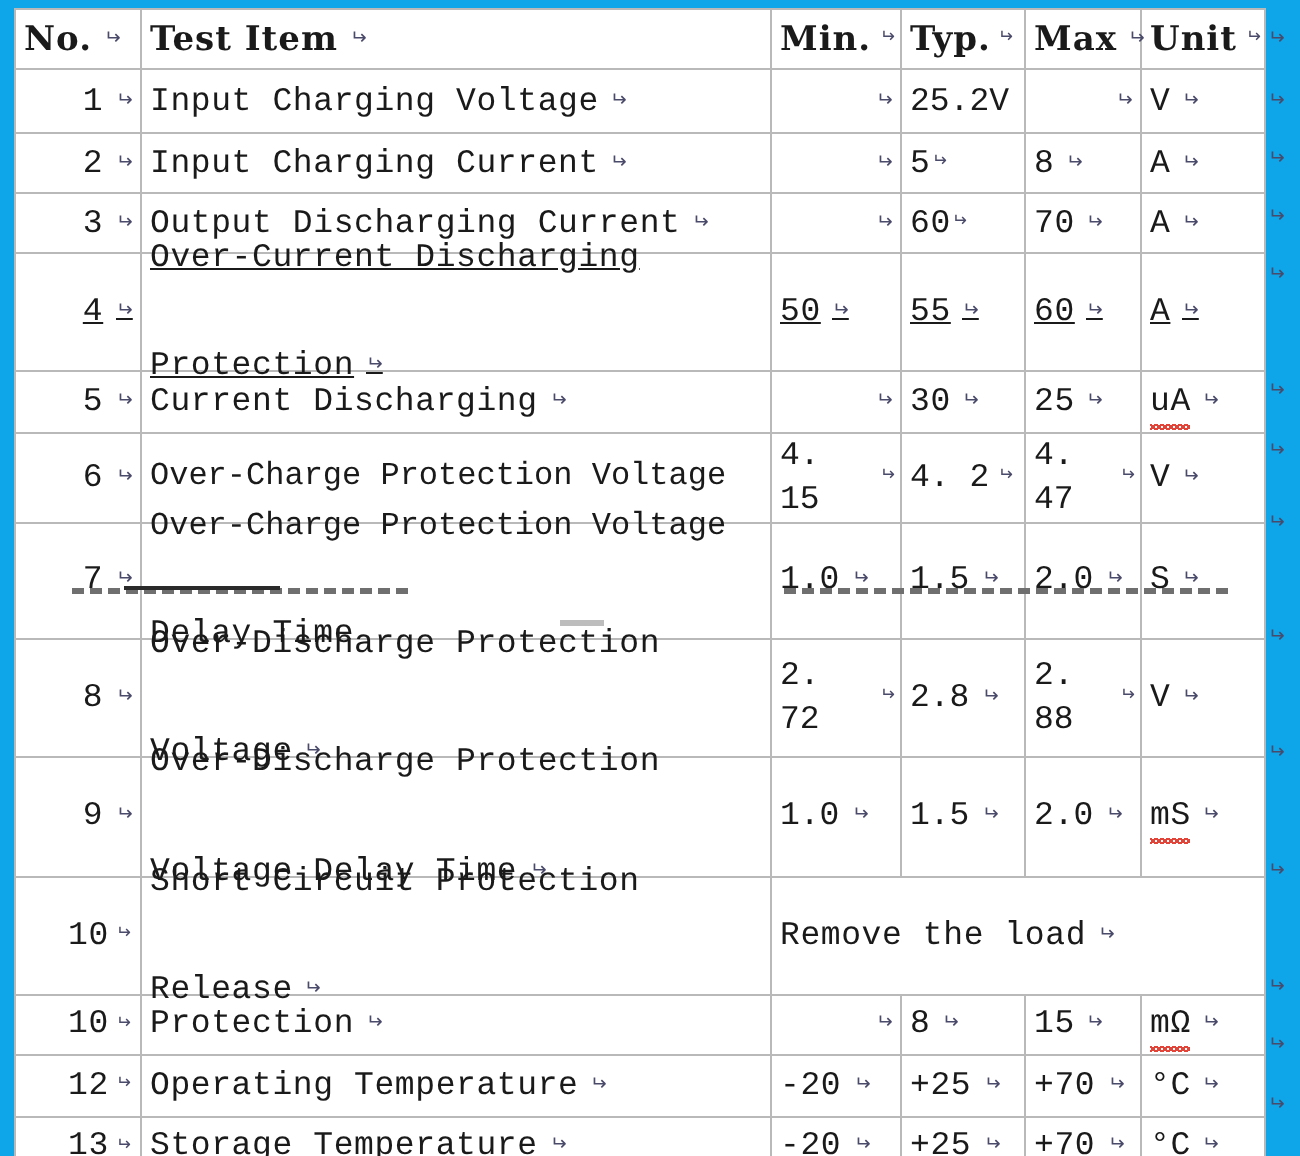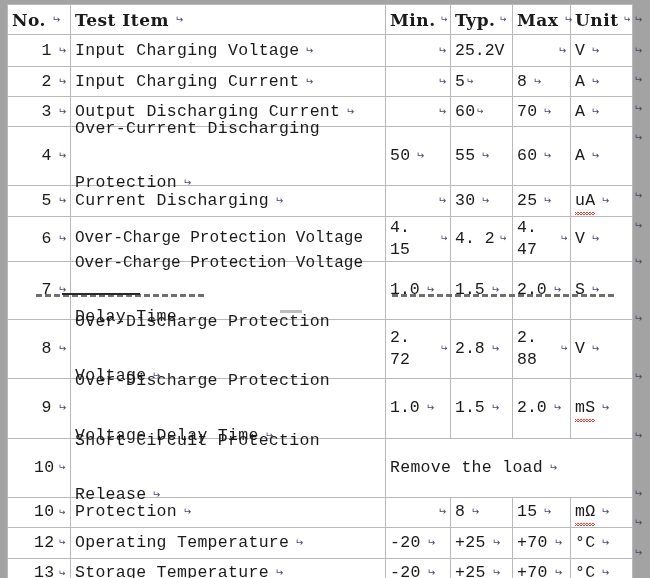--- a/index.html
+++ b/index.html
@@ -13,21 +13,21 @@
     overflow: hidden;
     font-family: "Liberation Mono", "DejaVu Sans Mono", monospace;
     color: #1a1a1a;
     position: relative;
   }
 
   #doc-page {
     position: absolute;
     left: 0; top: 0;
     width: 650px; height: 578px;
-    background: #a3a3a3;
+    background: #0ea5e9;
   }
 
   table.spec-table {
     position: absolute;
     left: 7px;
     top: 4px;
     width: 625px;
     border-collapse: collapse;
     table-layout: fixed;
     background: #ffffff;
@@ -94,21 +94,21 @@
     flex: 0 0 auto;
     transform: scaleX(-1);
     display: inline-block;
   }
   .pilcrow.sm { font-size: 9px; margin-left: 4px; }
 
   
   tr.r1 td { height: 31px; }
   tr.r2 td { height: 29px; }
   tr.r3 td { height: 29px; }
-  tr.r4 td { height: 58px; }
+  tr.r4 td { height: 58px; text-decoration: underline; }
   tr.r5 td { height: 30px; }
   tr.r6 td { height: 36px; }
   tr.r7 td { height: 57px; }
   tr.r8 td { height: 58px; }
   tr.r9 td { height: 59px; }
   tr.r10 td{ height: 58px; }
   tr.r11 td{ height: 29px; }
   tr.r12 td{ height: 30px; }
   tr.r13 td{ height: 29px; }
 

